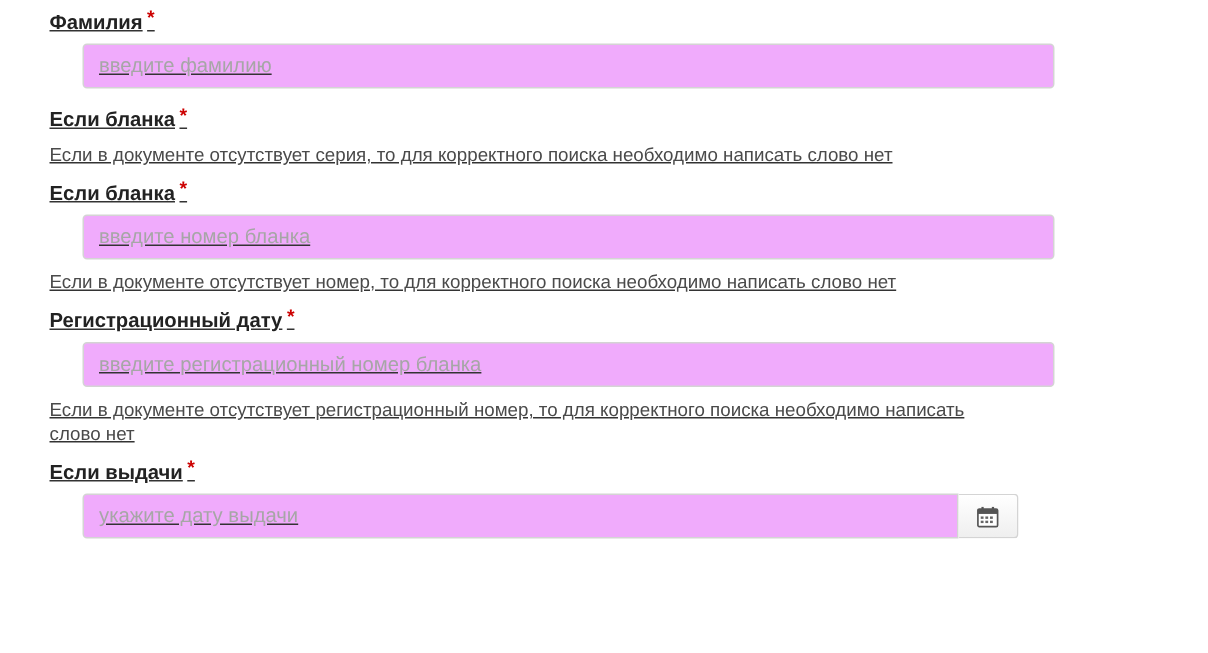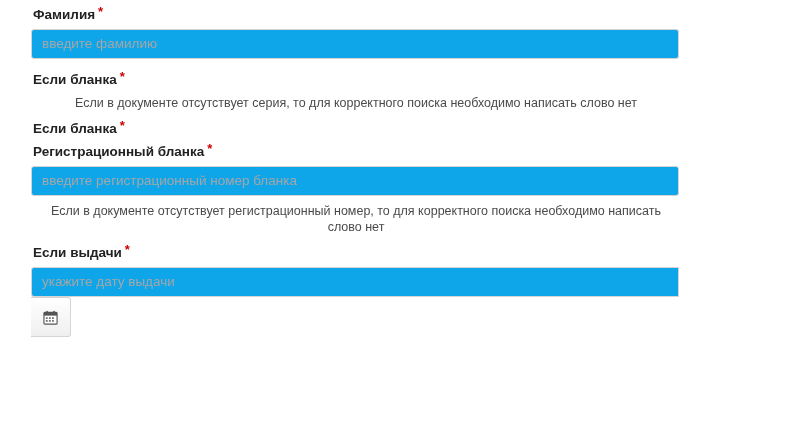--- a/index.html
+++ b/index.html
@@ -12,20 +12,21 @@
     background: #ffffff;
     font-family: "Liberation Sans", sans-serif;
     font-size: 13px;
     color: #333333;
     overflow: hidden;
   }
   .form {
     padding: 6px 31px 0 31px;
     box-sizing: border-box;
     width: 710px;
+    text-decoration: underline;
   }
   .field-group {
     margin-bottom: 0;
   }
   .label-row {
     display: block;
     font-size: 13.5px;
     font-weight: bold;
     color: #222222;
     line-height: 17px;
@@ -48,45 +49,44 @@
     display: block;
   }
   input.text-input {
     display: block;
     box-sizing: border-box;
     width: 100%;
     height: 30px;
     padding: 4px 10px 5px 10px;
     border: 1px solid #d4d4d4;
     border-radius: 3px;
-    background: #0ea5e9;
+    background: #f0abfc;
     font-family: "Liberation Sans", sans-serif;
     font-size: 13.5px;
     color: #333333;
     outline: none;
+    margin-left: 24px;
   }
   input.text-input::placeholder {
     color: #a6a6a6;
     opacity: 1;
   }
   .hint {
     font-size: 12.5px;
     color: #4a4a4a;
     line-height: 16px;
     margin: 7px 0 9px 2px;
-    text-align: center;
   }
   .spacer-sm {
     height: 12px;
   }
   .date-row {
     display: flex;
     align-items: stretch;
     width: 100%;
-    flex-direction: column;
   }
   .date-row input.text-input {
     border-top-right-radius: 0;
     border-bottom-right-radius: 0;
     border-right: 1px solid #d4d4d4;
   }
   .calendar-btn {
     box-sizing: border-box;
     width: 40px;
     height: 30px;
@@ -125,25 +125,29 @@
     <label class="label-row">
       <span class="label-text">Если бланка</span><span class="req-star">*</span>
     </label>
     <div class="hint">Если в документе отсутствует серия, то для корректного поиска необходимо написать слово нет</div>
   </div>
 
   <div class="field-group">
     <label class="label-row">
       <span class="label-text">Если бланка</span><span class="req-star">*</span>
     </label>
+    <div class="input-wrap">
+      <input class="text-input" type="text" placeholder="введите номер бланка" style="">
+    </div>
+    <div class="hint">Если в документе отсутствует номер, то для корректного поиска необходимо написать слово нет</div>
   </div>
 
   <div class="field-group">
     <label class="label-row">
-      <span class="label-text">Регистрационный бланка</span><span class="req-star">*</span>
+      <span class="label-text">Регистрационный дату</span><span class="req-star">*</span>
     </label>
     <div class="input-wrap">
       <input class="text-input" type="text" placeholder="введите регистрационный номер бланка" style="">
     </div>
     <div class="hint">Если в документе отсутствует регистрационный номер, то для корректного поиска необходимо написать слово нет</div>
   </div>
 
   <div class="field-group">
     <label class="label-row">
       <span class="label-text">Если выдачи</span><span class="req-star">*</span>

